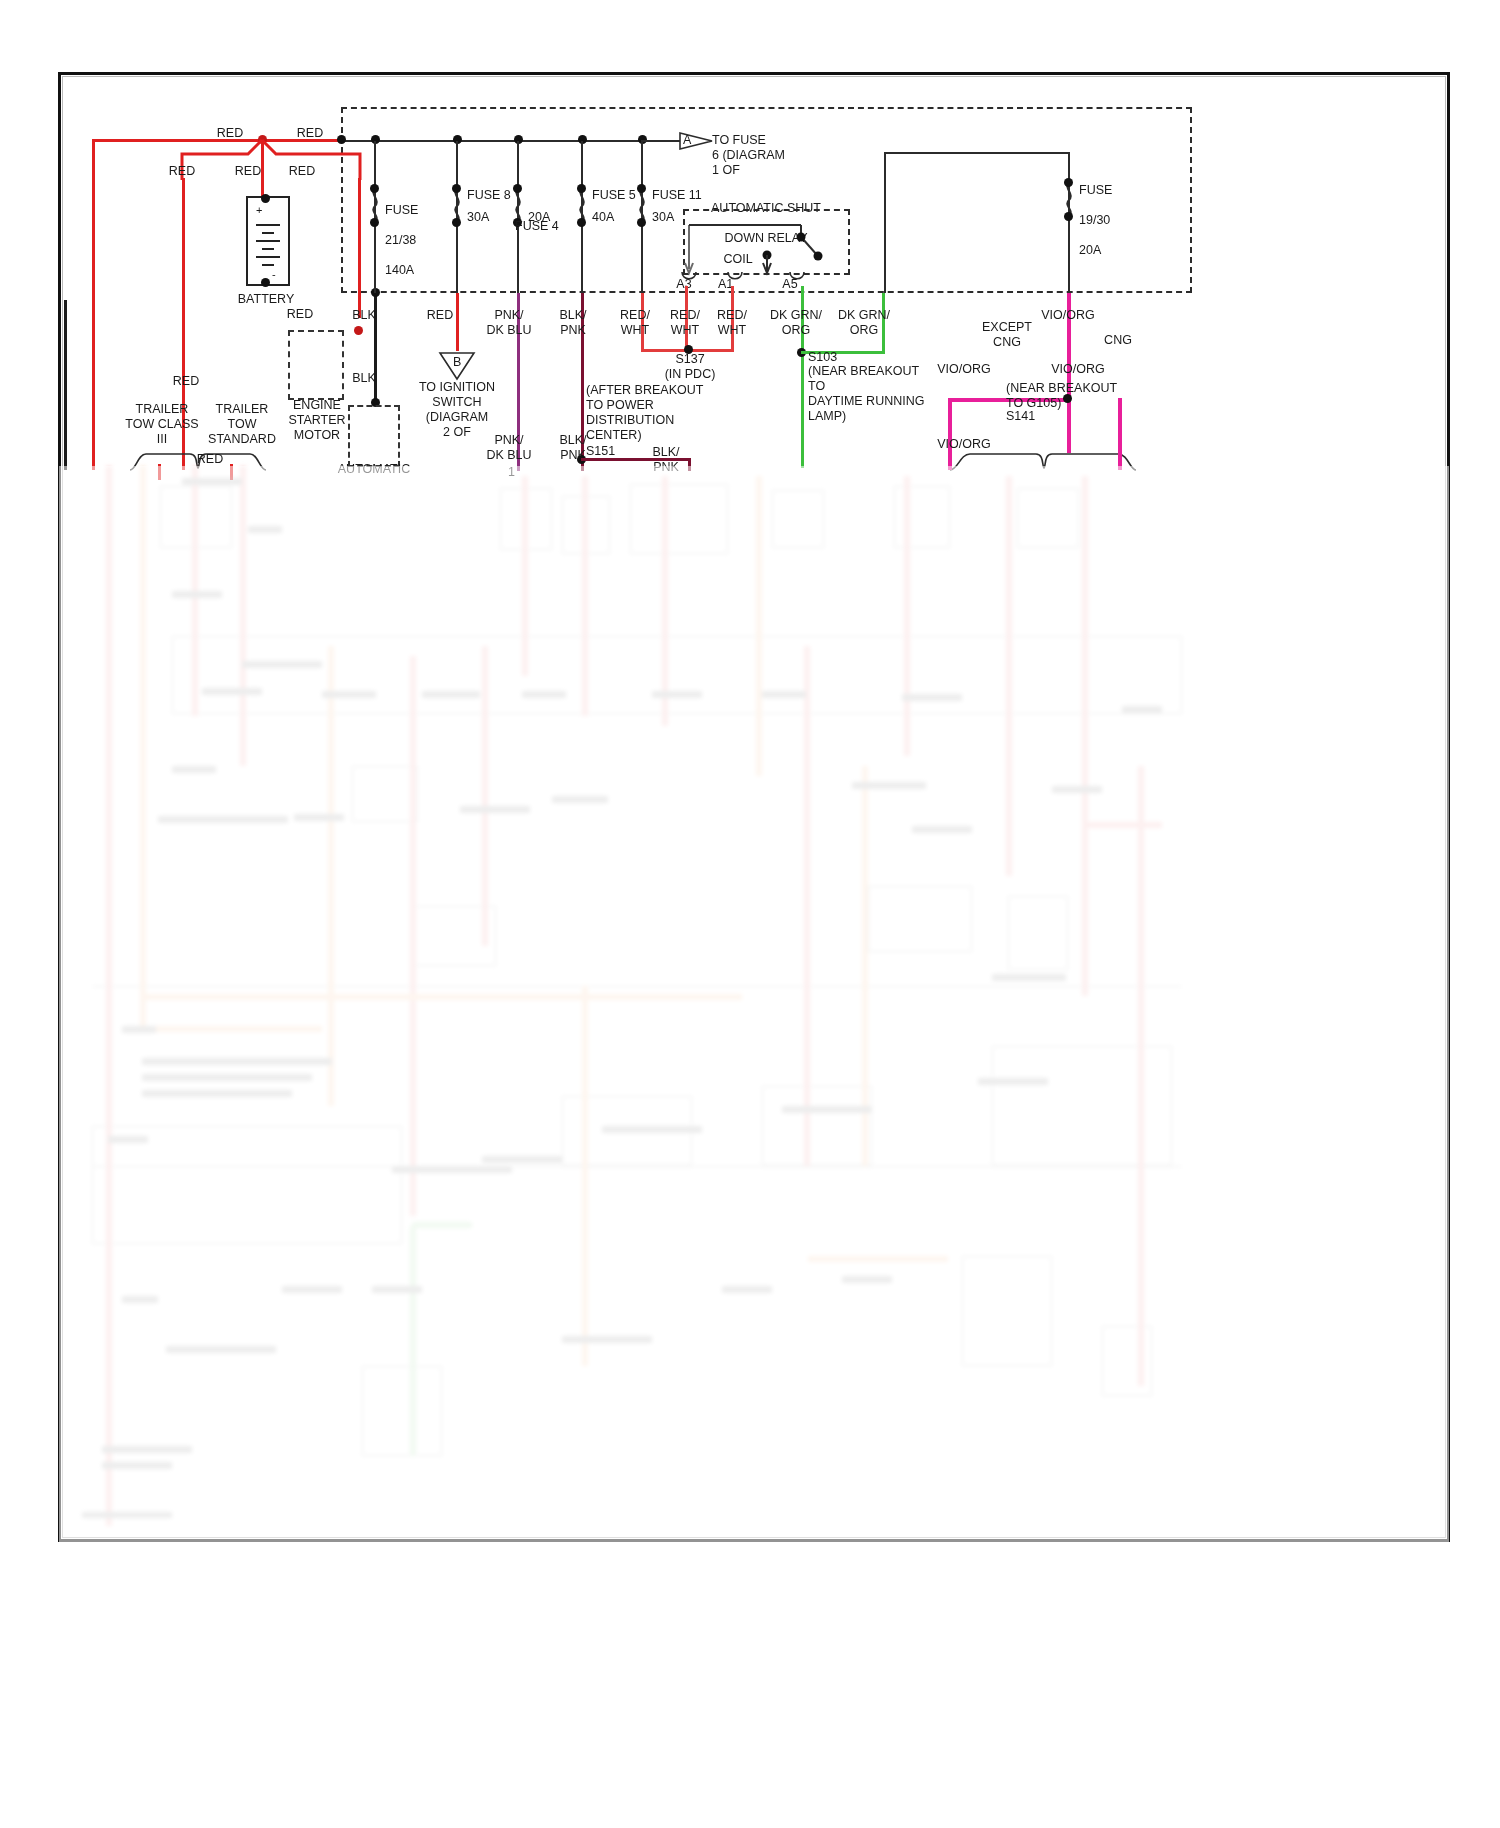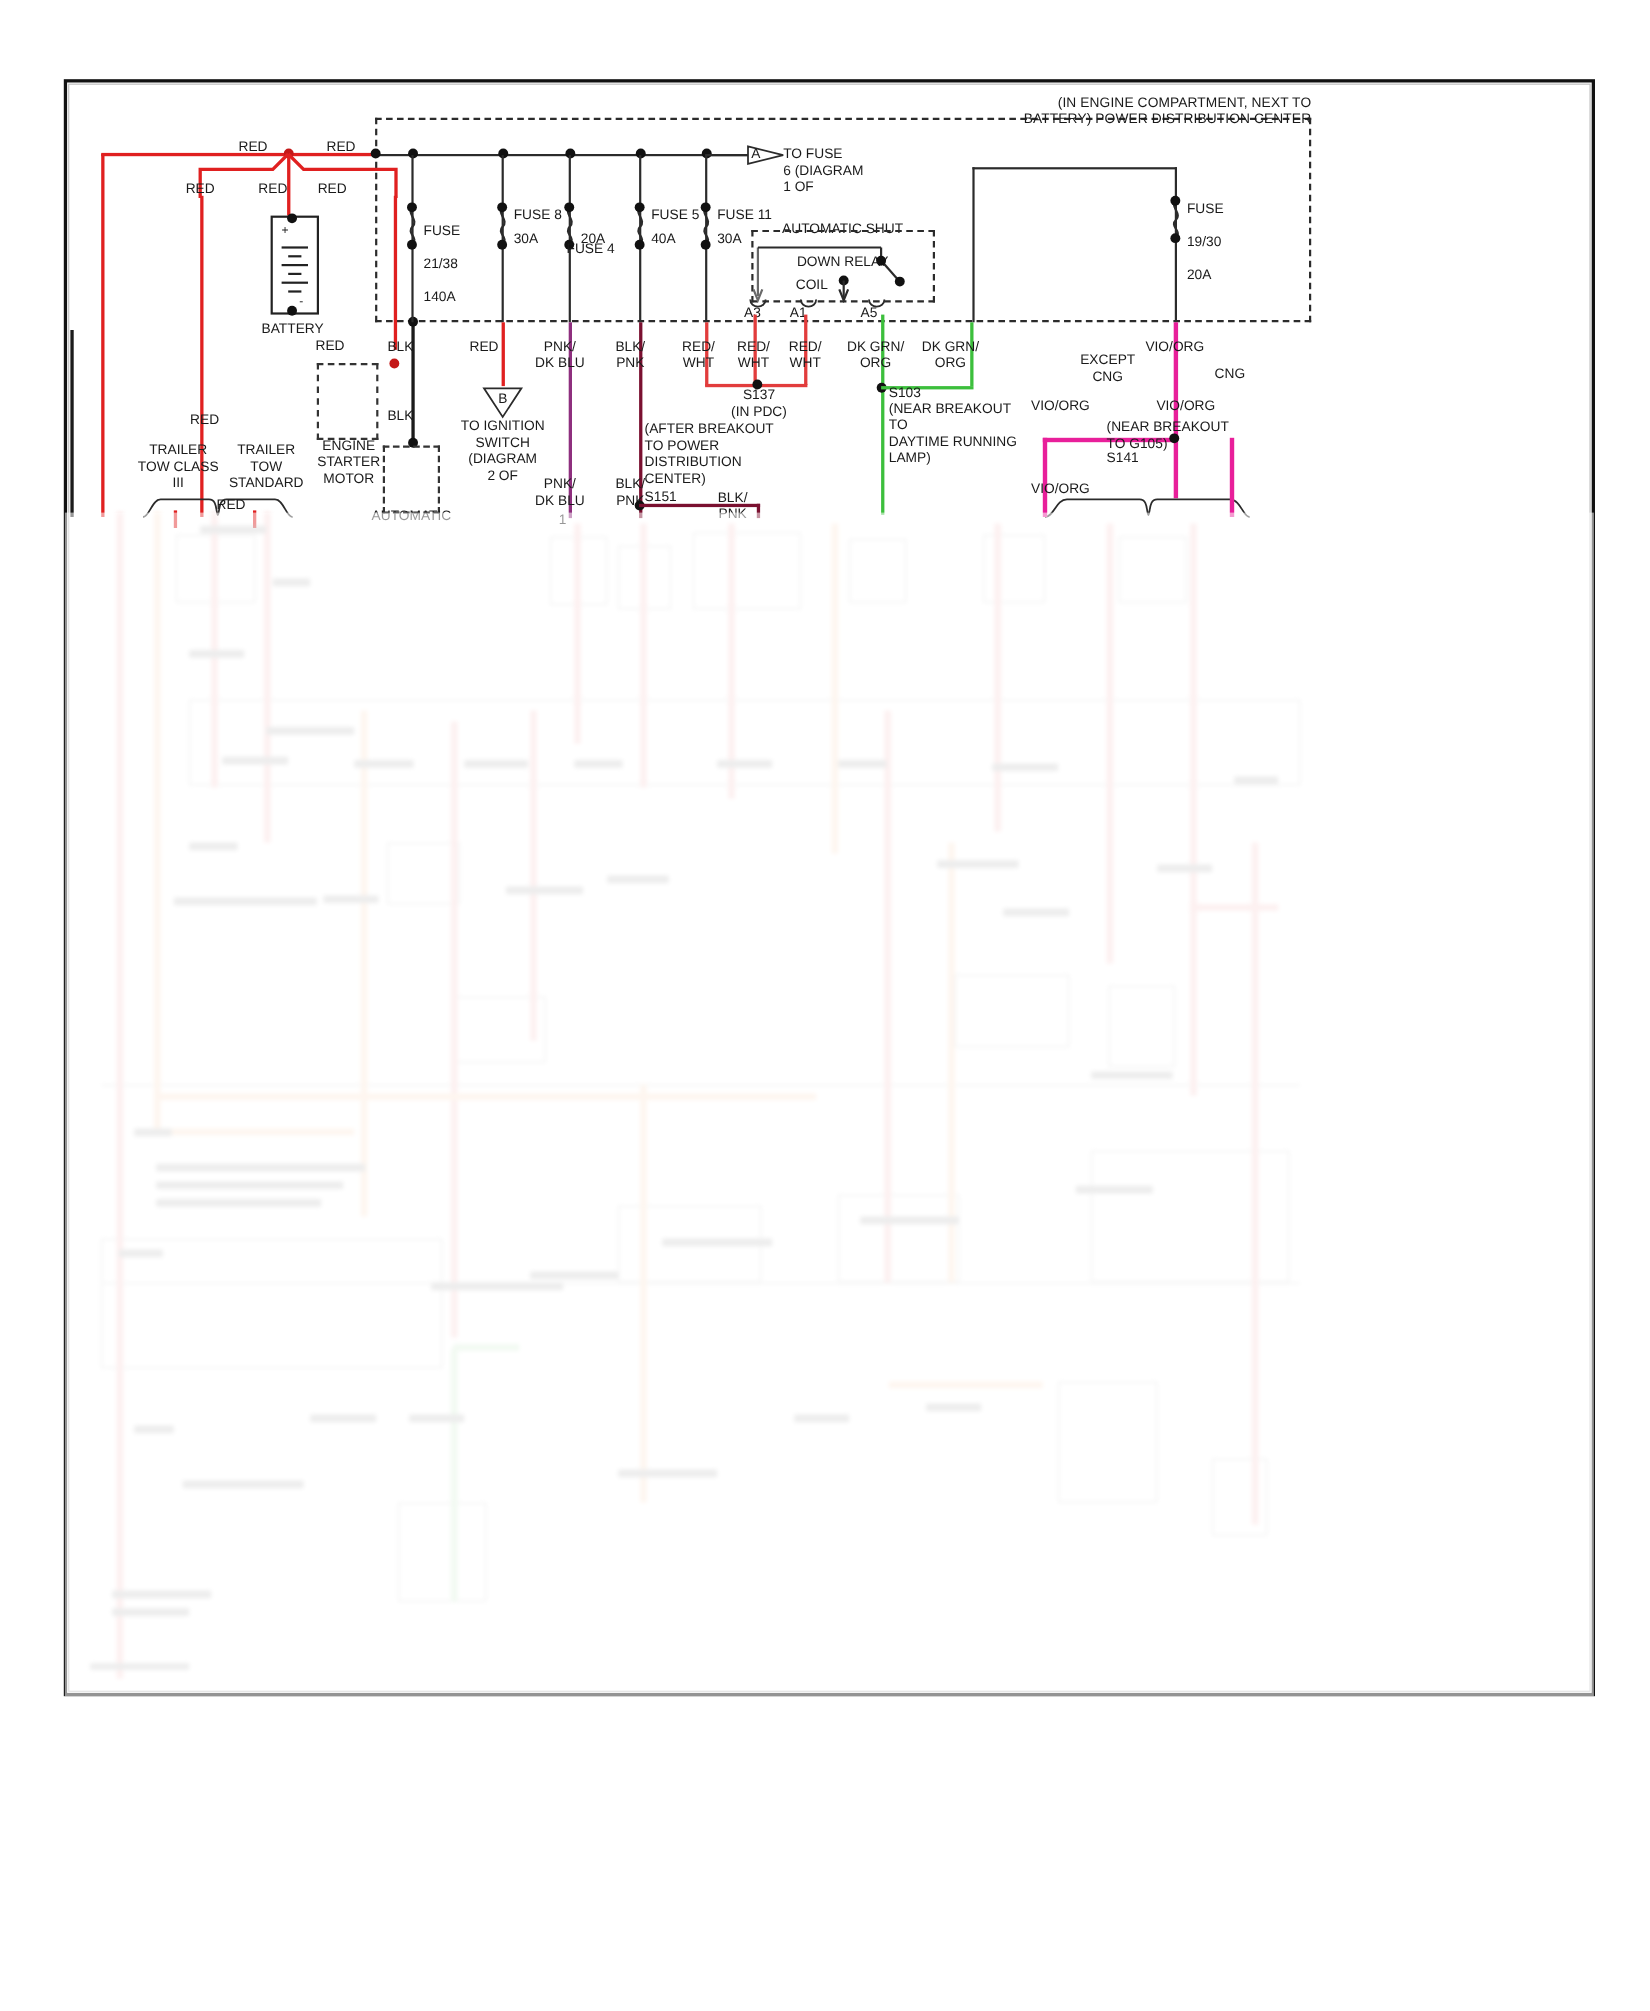--- a/index.html
+++ b/index.html
@@ -68,24 +68,20 @@
 </style>
 </head>
 <body>
 
 <div id="stage">
 
   <div class="frame"></div>
   <div class="frame-inner"></div>
 
   <div class="pdc-box"></div>
-  <div class="pdc-title">
-    <div>(IN ENGINE COMPARTMENT, NEXT TO</div>
-    <div>BATTERY) POWER DISTRIBUTION CENTER</div>
-  </div>
 
   <div class="w red v" style="left:92px;top:140px;height:330px;"></div>
   <div class="w red h" style="left:92px;top:139px;width:170px;"></div>
   <div class="w red h" style="left:262px;top:139px;width:82px;"></div>
   <div class="lbl" style="left:200px;top:126px;width:60px;text-align:center;">RED</div>
   <div class="lbl" style="left:280px;top:126px;width:60px;text-align:center;">RED</div>
   <div class="dot r" style="left:258px;top:135px;"></div>
 
   <svg style="position:absolute;left:180px;top:136px;width:130px;height:46px;">
     <path d="M82,4 L68,18 L2,18 L2,44" stroke="#e02020" stroke-width="3" fill="none"></path>

